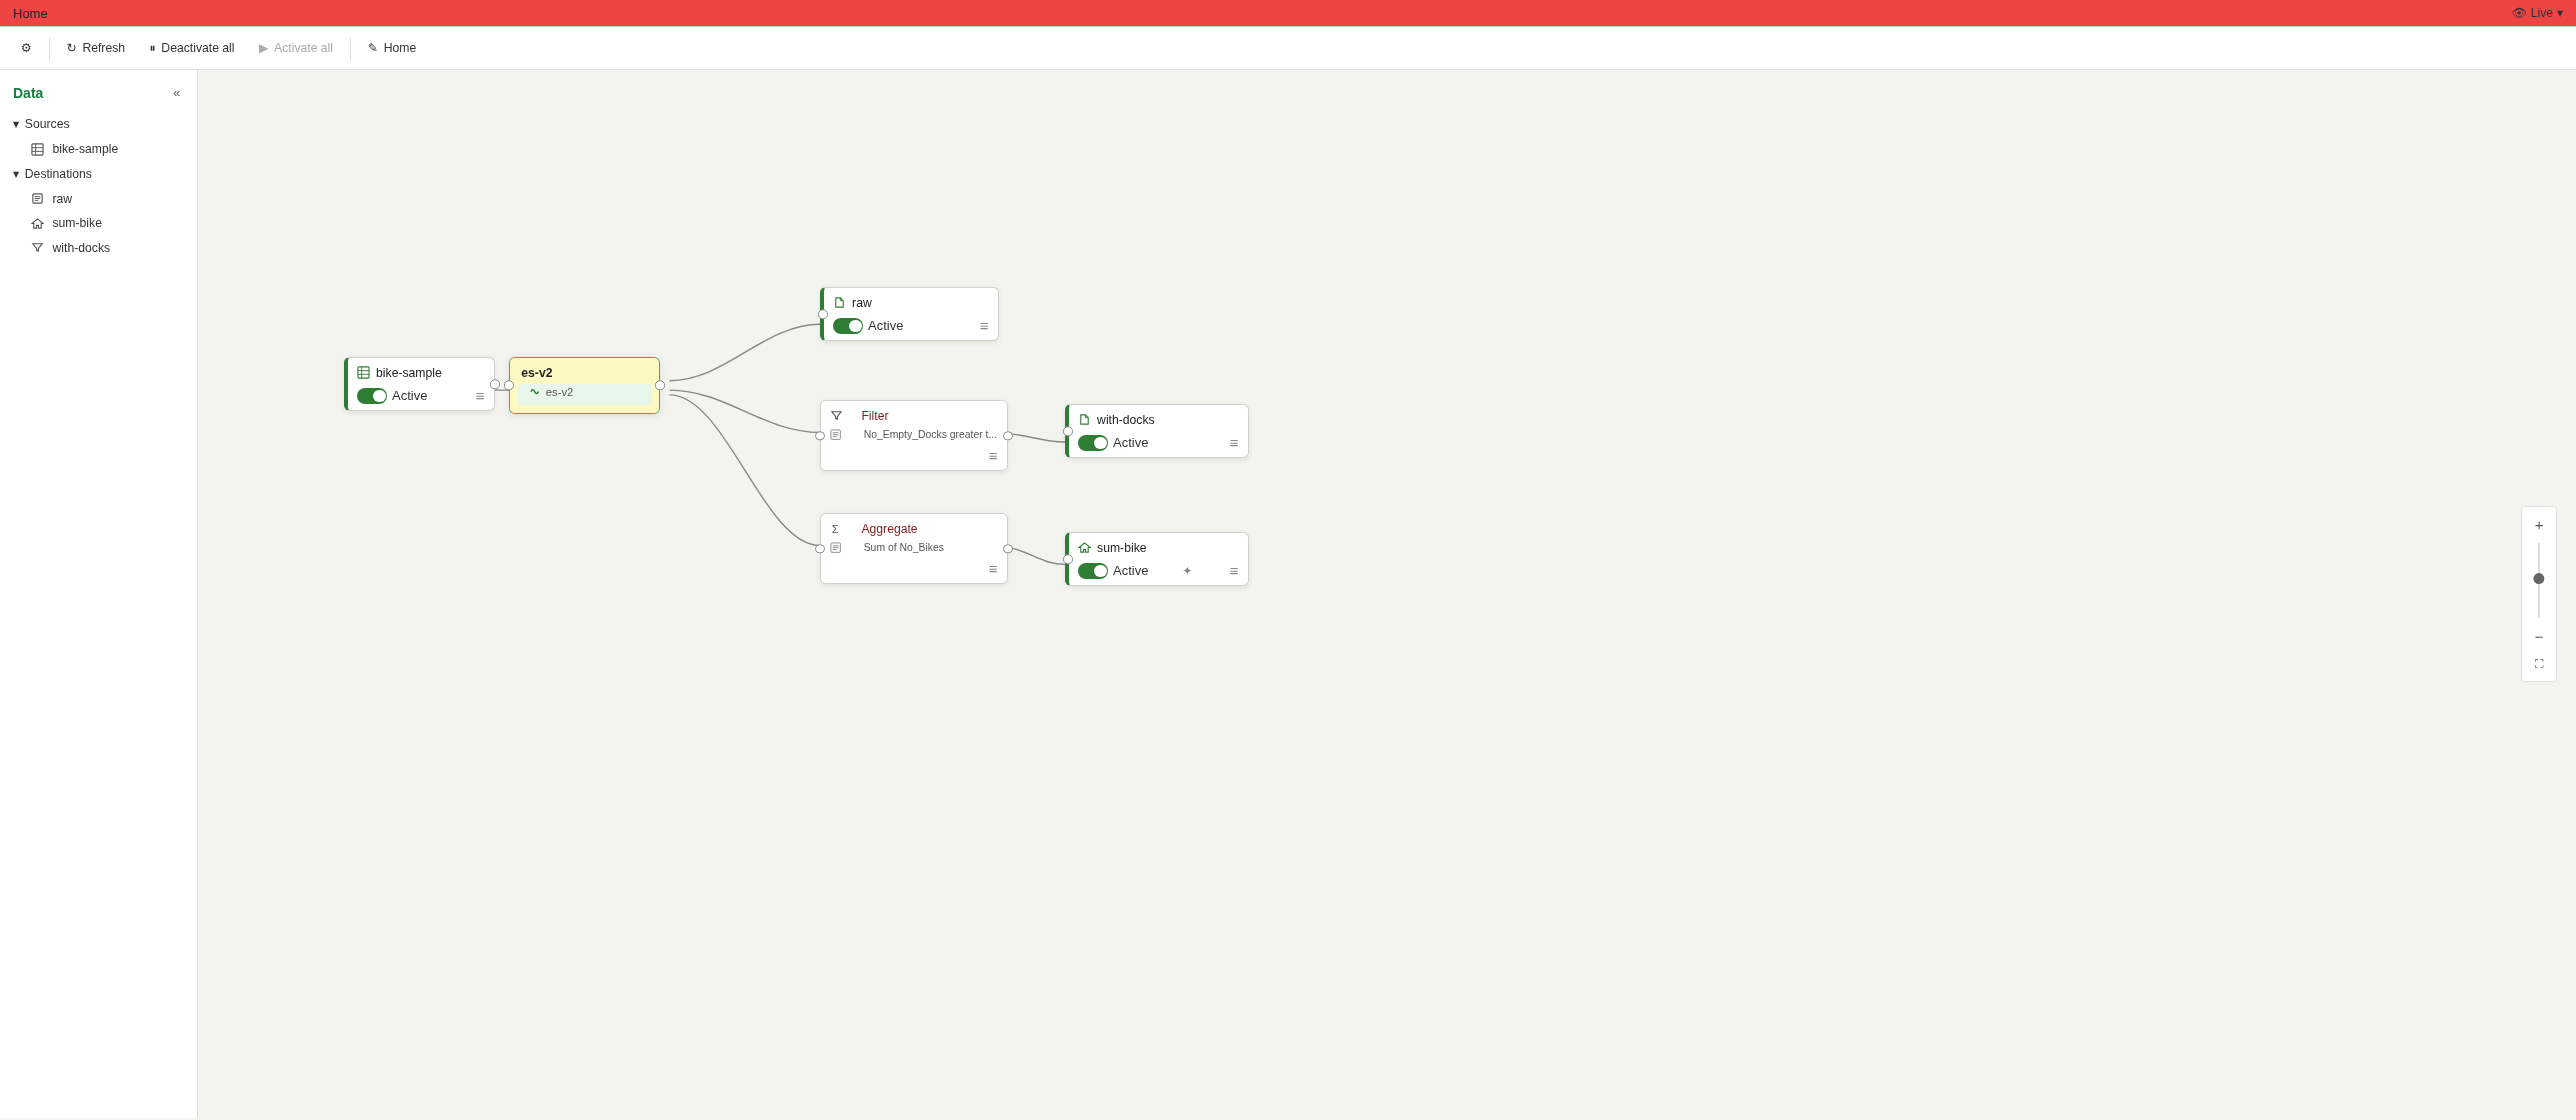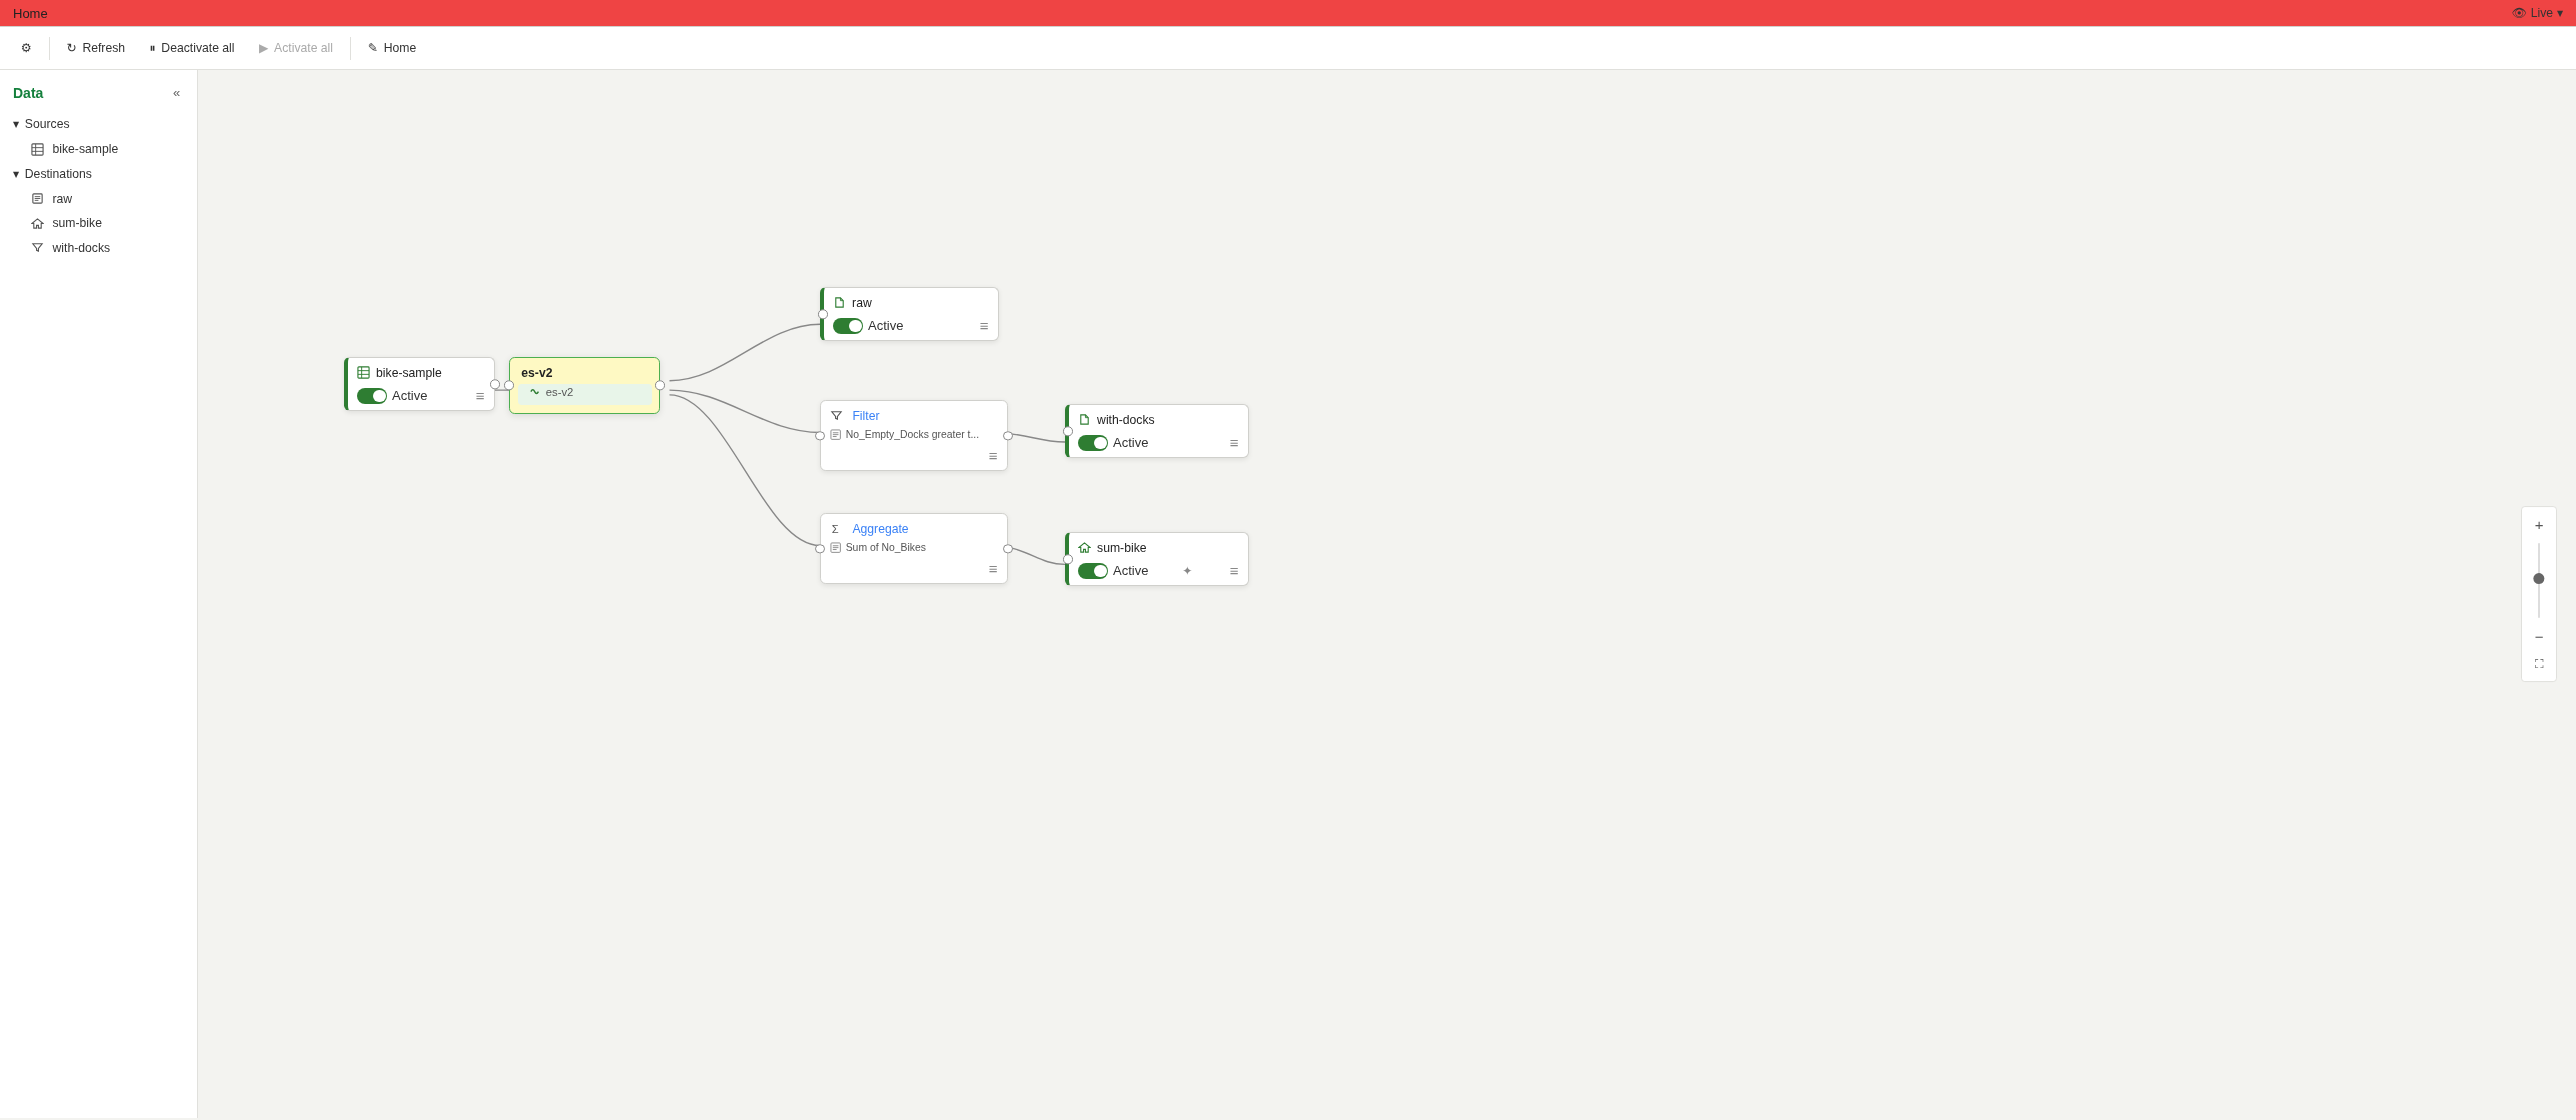--- a/index.html
+++ b/index.html
@@ -256,30 +256,30 @@
     .transform-node {
       position: absolute;
       background: #fff;
       border: 1.4px solid #d0d0cc;
       border-radius: 5.7px;
       box-shadow: 0 1.9px 5.7px rgba(0,0,0,0.08);
     }
     .transform-header {
       display: flex;
       align-items: center;
-      gap: 9px;
+      gap: 18px;
       padding: 7.5px 9.4px 3.8px 9.4px;
       font-size: 12.2px;
       font-weight: 500;
-      color: #3b82f6;
+      color: #7f1d1d;
     }
     .transform-row {
       display: flex;
       align-items: center;
-      gap: 4px;
+      gap: 22px;
       padding: 1.9px 9.4px 5.7px 9.4px;
       font-size: 10.4px;
       color: #555;
     }
     .transform-footer {
       display: flex;
       align-items: center;
       justify-content: flex-end;
       padding: 1.9px 9.4px 5.7px 9.4px;
     }

